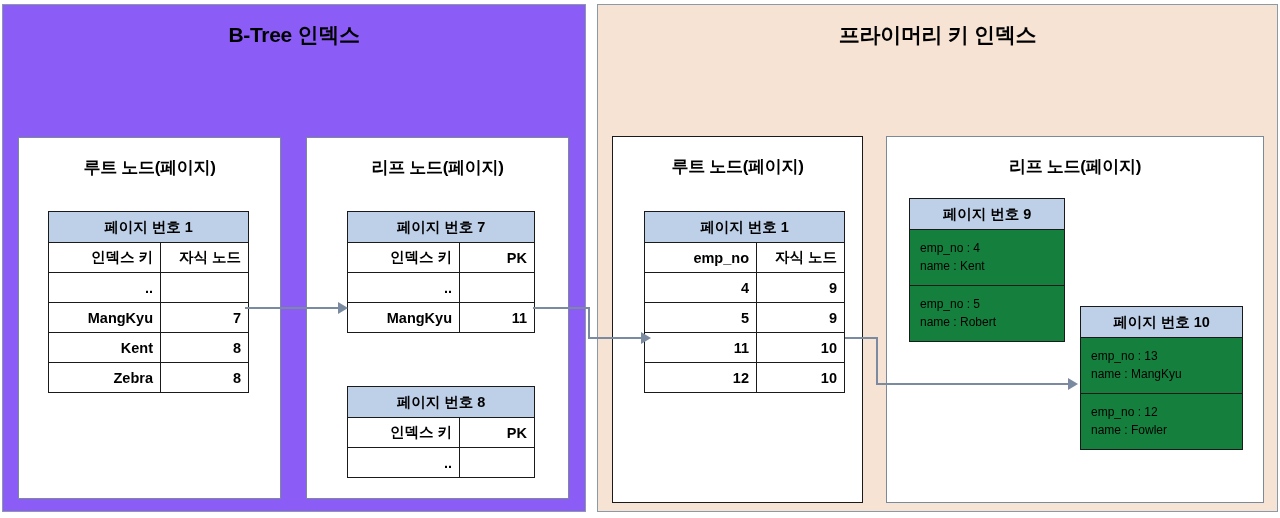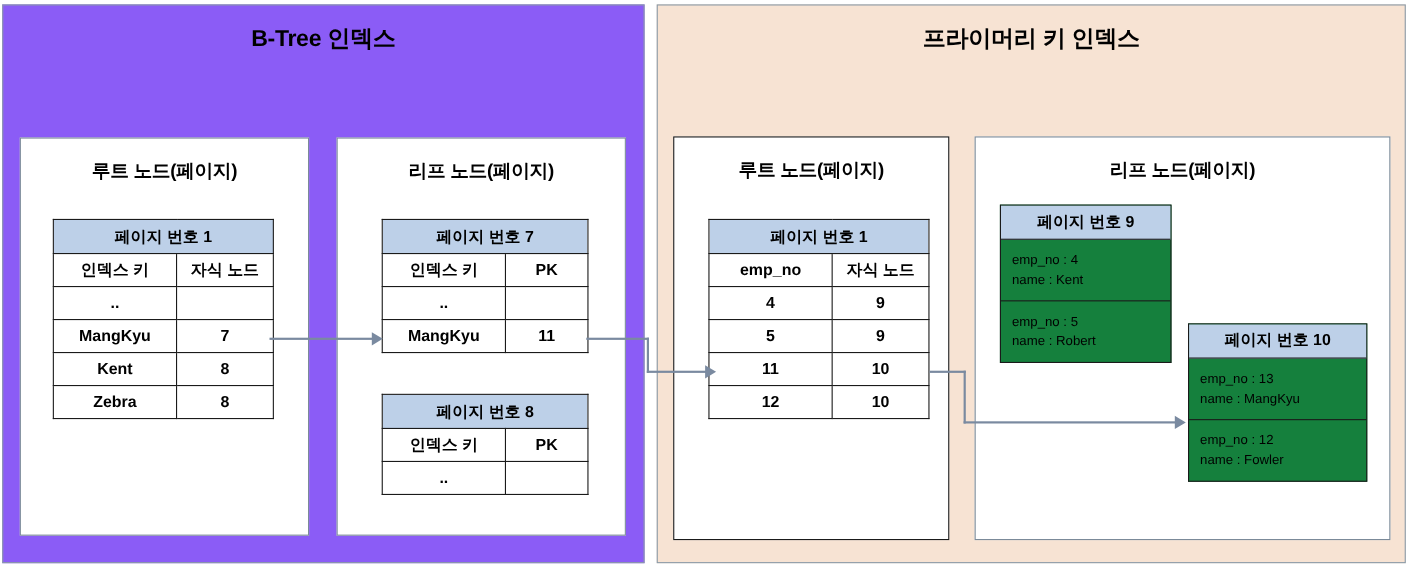--- a/index.html
+++ b/index.html
@@ -31,20 +31,21 @@
     letter-spacing: -0.3px;
   }
   #panel-btree  { left: 2px;   top: 4px;  width: 584px; height: 508px; background: #8b5cf6; }
   #panel-pk     { left: 597px; top: 4px;  width: 681px; height: 508px; background: #f7e3d3; }
 
   
   .nodebox {
     position: absolute;
     background: #ffffff;
     border: 1.5px solid #7b8a99;
+    margin-top: 12px;
   }
   .nodebox.dark { border: 1.5px solid #1a1a1a; }
   .nodebox-title {
     position: absolute;
     left: 0; right: 0;
     text-align: center;
     font-size: 17px;
     font-weight: bold;
     color: #000000;
     letter-spacing: -0.3px;
@@ -57,21 +58,21 @@
     table-layout: fixed;
     background: #ffffff;
   }
   .ptable th, .ptable td {
     border: 1.3px solid #1a1a1a;
     font-size: 14.5px;
     font-weight: bold;
     color: #000000;
     padding: 0 7px;
     height: 30px;
-    text-align: center;
+    text-align: right;
     vertical-align: middle;
     background: #ffffff;
     overflow: hidden;
     white-space: nowrap;
   }
   .ptable th.hdr {
     background: #bdd0e8;
     text-align: center;
     height: 31px;
     font-size: 14.5px;
@@ -184,21 +185,21 @@
           <td>..</td>
           <td class="empty"></td>
         </tr>
         <tr>
           <td>MangKyu</td>
           <td>11</td>
         </tr>
       </tbody>
         </table>
 
-      <table class="ptable" style="left:40px; top:232px; width:187px;border-radius:17px;">
+      <table class="ptable" style="left:40px; top:248px; width:187px;border-radius:17px;">
         <colgroup>
             <col style="width:112px">
             <col style="width:75px">
           </colgroup>
         <tbody>
             <tr>
           <th class="hdr" colspan="2">페이지 번호 8</th>
         </tr>
         <tr>
           <td>인덱스 키</td>

